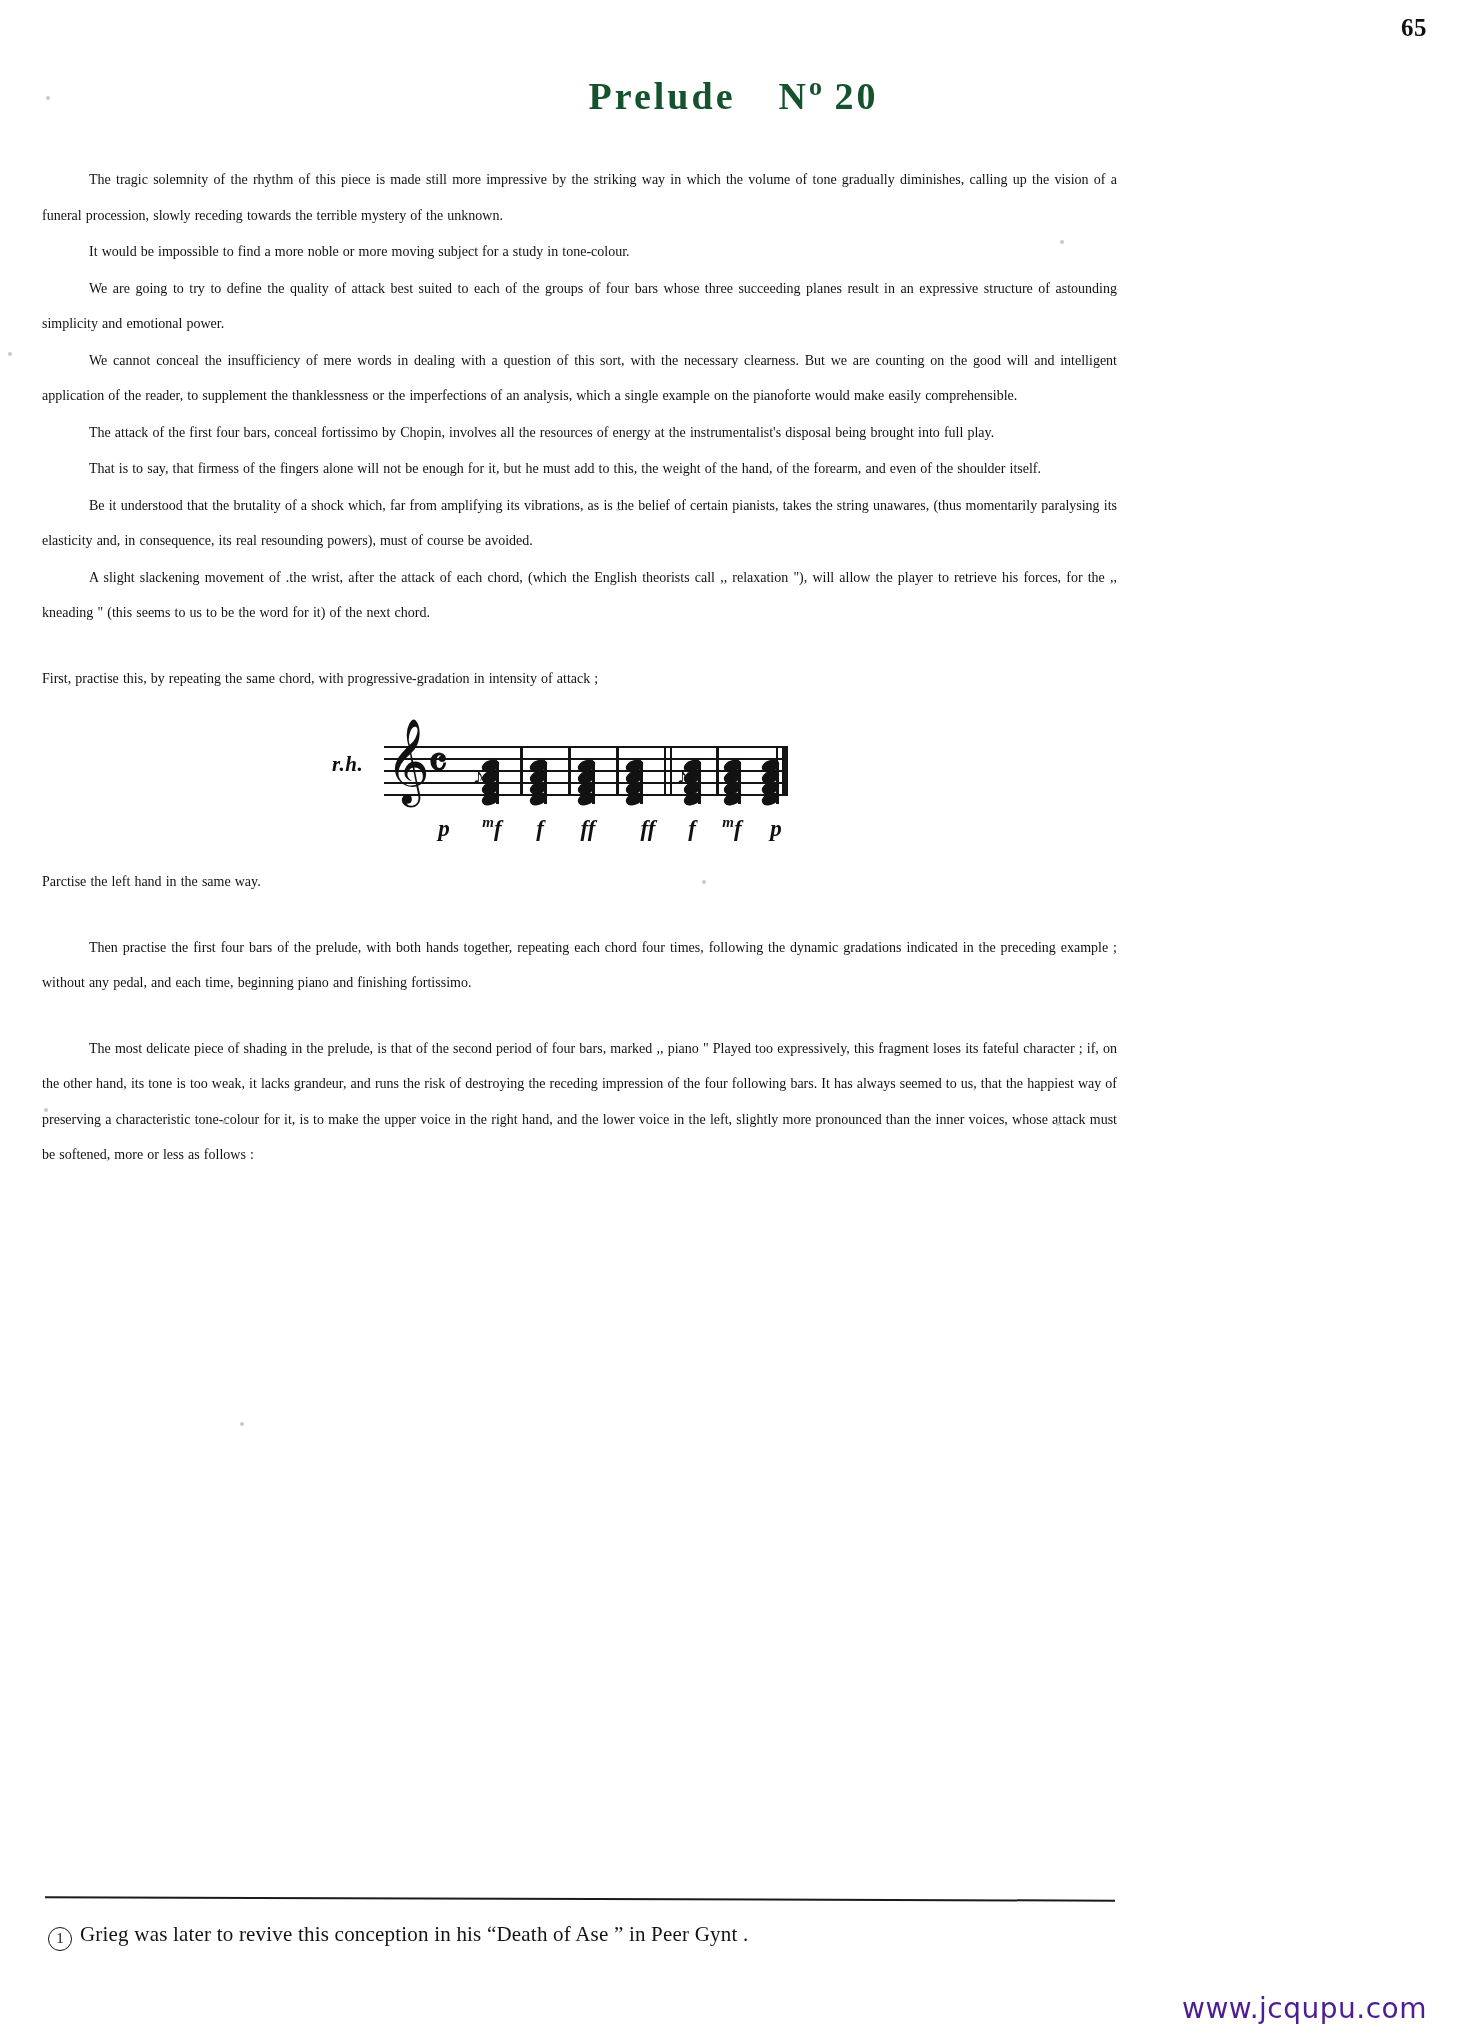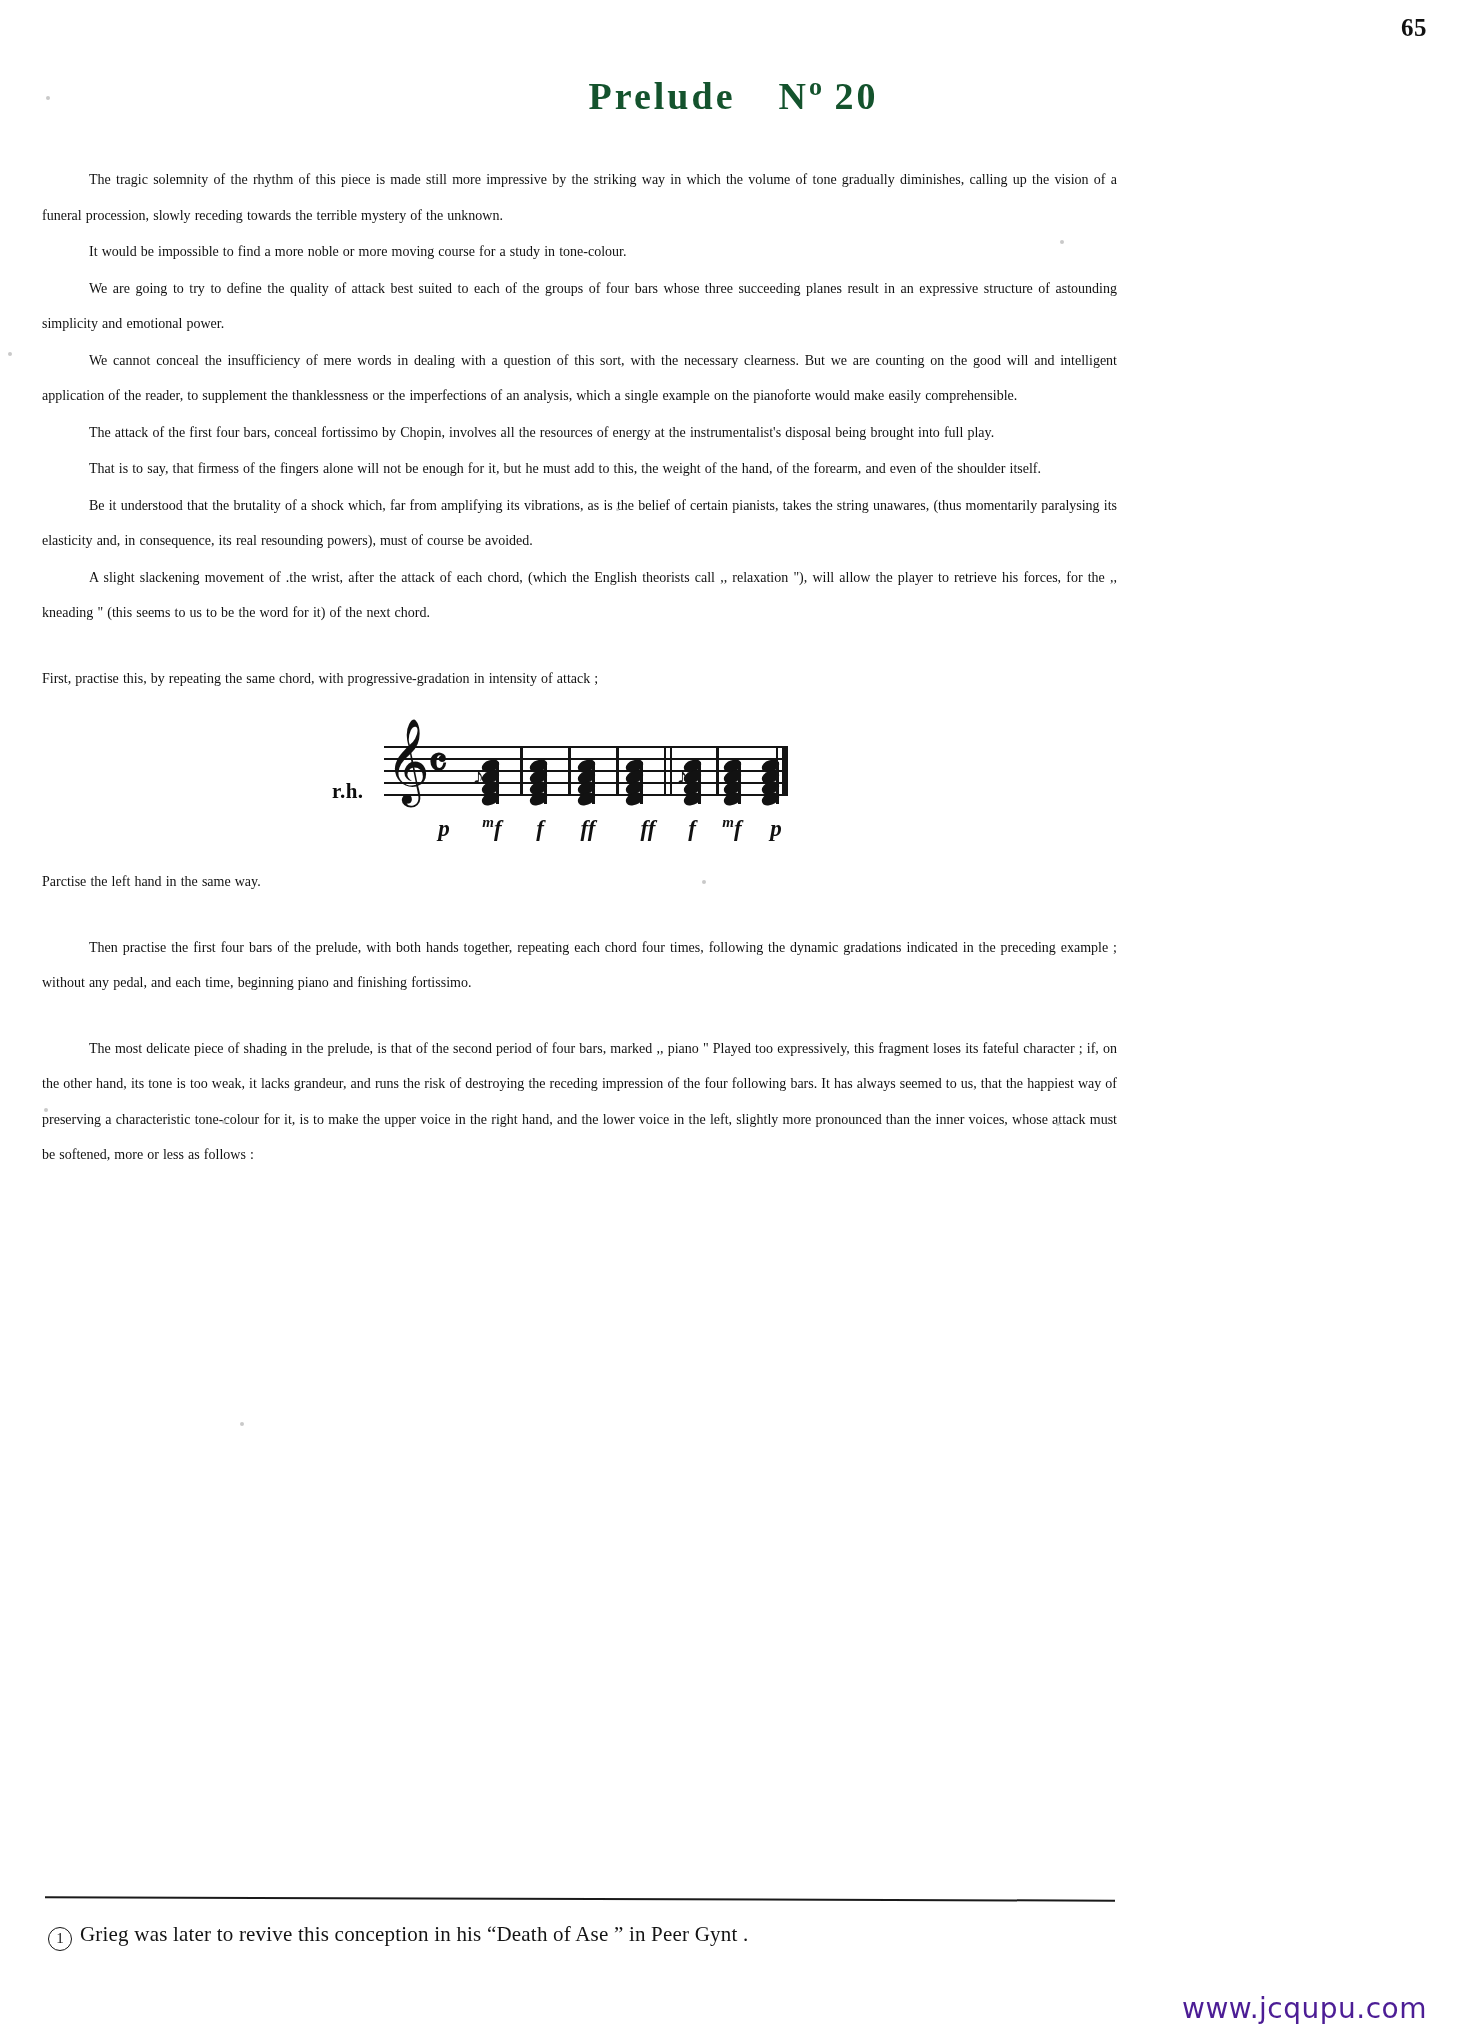--- a/index.html
+++ b/index.html
@@ -80,22 +80,23 @@
   .music-inner {
     position: absolute;
     left: 290px;
     top: 0;
     width: 470px;
     height: 112px;
   }
   .rh-label {
     position: absolute;
     left: 0px;
-    top: 49px;
+    top: 22px;
     font-size: 21px;
+    font-style: italic;
     font-weight: bold;
     letter-spacing: 0.5px;
   }
   .staff {
     position: absolute;
     left: 52px;
     top: 16px;
     width: 404px;
     height: 52px;
   }
@@ -261,21 +262,21 @@
   <div class="title">
     <span>Prelude</span>
     <span class="numspace"></span>
     <span>N</span><span class="sup">o</span>
     <span>20</span>
   </div>
 
   <div class="column">
 
     <p class="body">The tragic solemnity of the rhythm of this piece is made still more impressive by the striking way in which the volume of tone gradually diminishes, calling up the vision of a funeral procession, slowly receding towards the terrible mystery of the unknown.</p>
-    <p class="body">It would be impossible to find a more noble or more moving course for a study in tone-colour.</p>
+    <p class="body">It would be impossible to find a more noble or more moving subject for a study in tone-colour.</p>
     <p class="body">We are going to try to define the quality of attack best suited to each of the groups of four bars whose three succeeding planes result in an expressive structure of astounding simplicity and emotional power.</p>
     <p class="body">We cannot conceal the insufficiency of mere words in dealing with a question of this sort, with the necessary clearness. But we are counting on the good will and intelligent application of the reader, to supplement the thanklessness or the imperfections of an analysis, which a single example on the pianoforte would make easily comprehensible.</p>
     <p class="body">The attack of the first four bars, conceal fortissimo by Chopin, involves all the resources of energy at the instrumentalist's disposal being brought into full play.</p>
     <p class="body">That is to say, that firmess of the fingers alone will not be enough for it, but he must add to this, the weight of the hand, of the forearm, and even of the shoulder itself.</p>
     <p class="body">Be it understood that the brutality of a shock which, far from amplifying its vibrations, as is the belief of certain pianists, takes the string unawares, (thus momentarily paralysing its elasticity and, in consequence, its real resounding powers), must of course be avoided.</p>
     <p class="body">A slight slackening movement of .the wrist, after the attack of each chord, (which the English theorists call ,, relaxation "), will allow the player to retrieve his forces, for the ,, kneading " (this seems to us to be the word for it) of the next chord.</p>
 
     <p class="body noindent gap-top-lg">First, practise this, by repeating the same chord, with progressive-gradation in intensity of attack ;</p>
 
     <div class="music-block">

